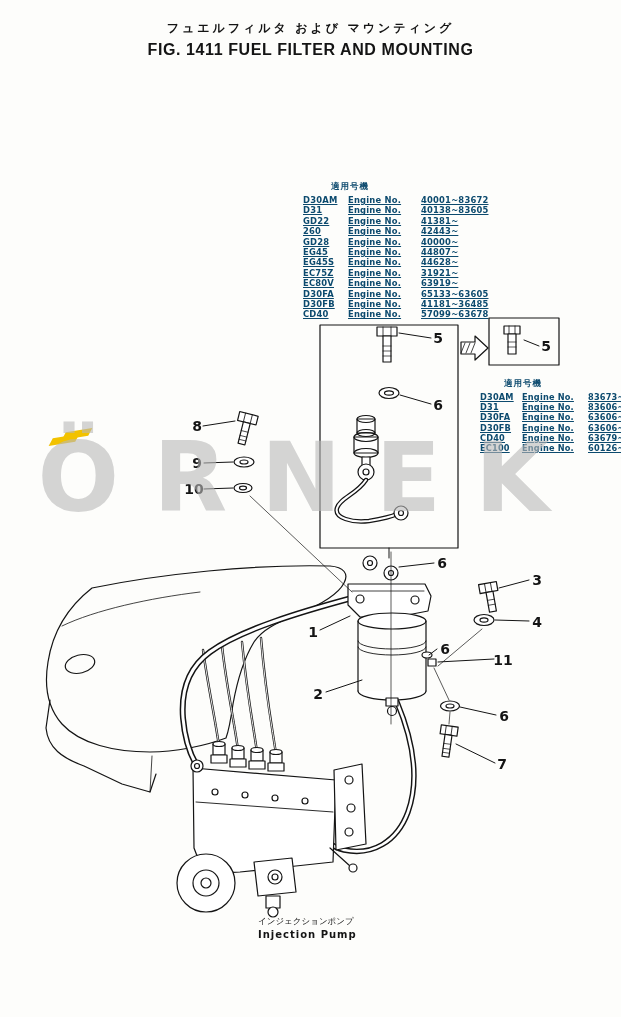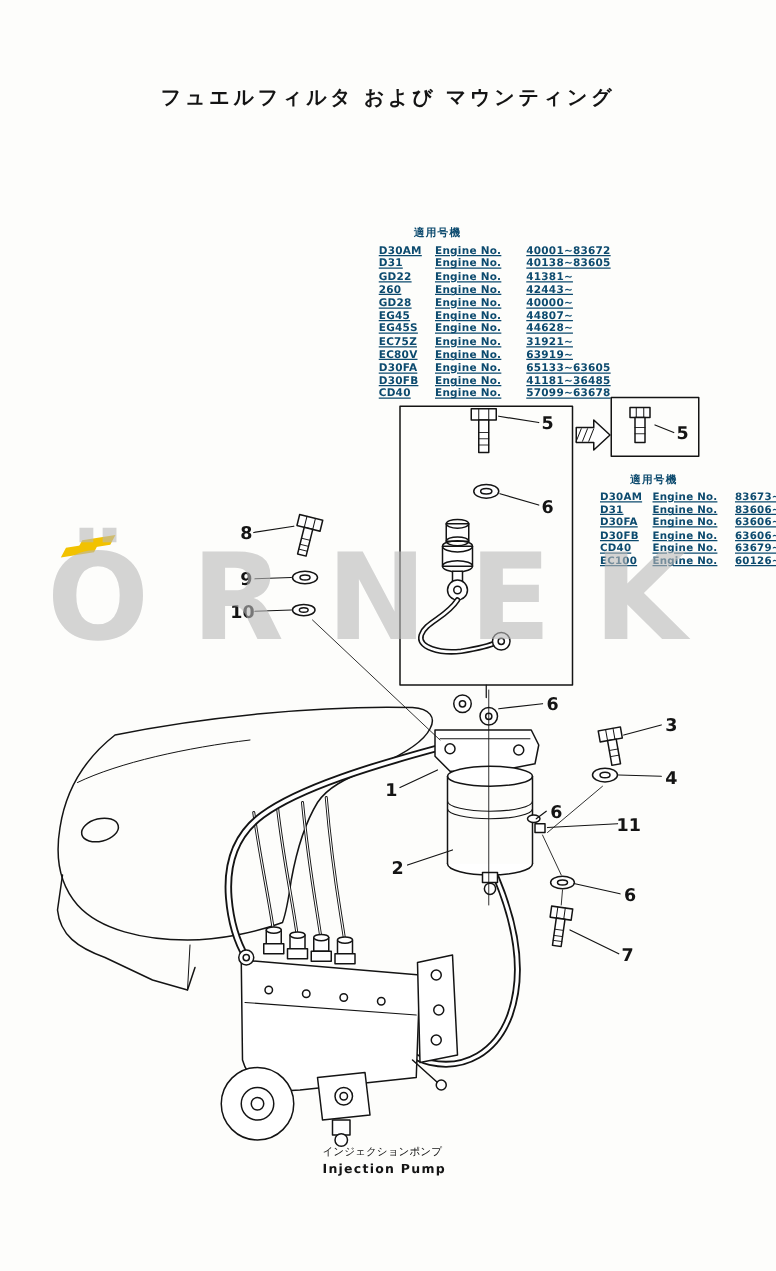--- a/index.html
+++ b/index.html
@@ -4,21 +4,21 @@
 <style>
   * { box-sizing: border-box; margin: 0; padding: 0; }
   html, body { background: #d9d9d9; }
   .page {
     position: relative; width: 621px; height: 1017px; margin: 0 auto;
     background: #fdfdfb; overflow: hidden;
     font-family: "Liberation Sans", sans-serif; color: #141414;
   }
   .title-ja {
     position: absolute; top: 20px; left: 0; width: 100%; text-align: center;
-    font-size: 16px; font-weight: bold; letter-spacing: 3px; margin-top: 48px;
+    font-size: 12px; font-weight: bold; letter-spacing: 3px;
   }
   .title-en {
     position: absolute; top: 41px; left: 0; width: 100%; text-align: center;
     font-size: 16px; font-weight: bold; letter-spacing: 0.6px;
   }
   .stable { position: absolute; font-family: "DejaVu Sans", sans-serif; font-weight: bold; color: #0c4a6e; }
   .stable .thead { font-size: 8.5px; letter-spacing: 1px; margin-bottom: 2px; }
   .stable .trow { display: flex; line-height: 10.4px; font-size: 8.4px; letter-spacing: 0.2px; white-space: nowrap; text-decoration: underline; }
   .stable.main { left: 303px; top: 181px; }
   .stable.main .thead { margin-left: 28px; }
@@ -48,20 +48,21 @@
     transform: skewX(-35deg) rotate(-10deg); display: block;
   }
   .wm-accent span.a2 { left: 13px; top: -6px; }
 </style>
 </head>
 <body>
 
 <div class="page">
 
   <div class="title-ja">フュエルフィルタ および マウンティング</div>
+  <div class="title-en">FIG. 1411  FUEL FILTER AND MOUNTING</div>
 
   <div class="stable main">
     <div class="thead">適用号機</div>
     <div class="trow">
         <span class="model">D30AM</span>
         <span class="eng">Engine  No.</span>
         <span class="ser">40001~83672</span>
       </div>
     <div class="trow">
         <span class="model">D31</span>

